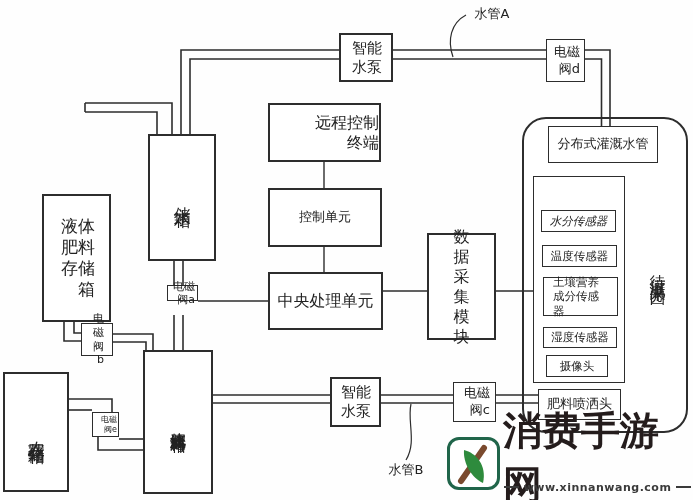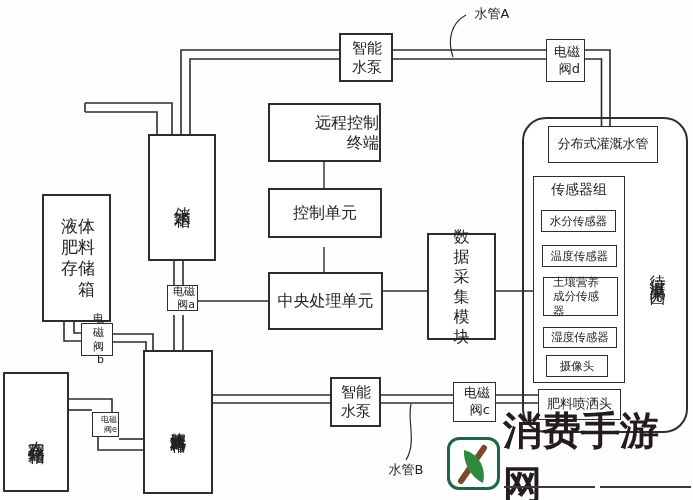--- a/index.html
+++ b/index.html
@@ -42,47 +42,46 @@
   <div class="box" style="left:42px;top:194px;width:69px;height:128px;font-size:17px;padding:6px 14px;">液体肥料存储箱</div>
 
   <div class="box vtext" style="left:148px;top:134px;width:68px;height:127px;font-size:17px;">储水箱</div>
 
   <div class="box vtext" style="left:3px;top:372px;width:66px;height:120px;font-size:17px;letter-spacing:2px;">农药存储箱</div>
 
   <div class="box vtext" style="left:143px;top:350px;width:70px;height:144px;font-size:16px;letter-spacing:1px;">液体肥料稀释箱</div>
 
   <div class="box" style="left:268px;top:103px;width:113px;height:59px;font-size:16px;padding-left:33px;">远程控制终端</div>
 
-  <div class="box" style="left:268px;top:188px;width:114px;height:50px;font-size:16px;">控制单元</div>
+  <div class="box" style="left:268px;top:188px;width:114px;height:59px;font-size:13px;">控制单元</div>
 
   <div class="box" style="left:268px;top:272px;width:115px;height:58px;font-size:16px;">中央处理单元</div>
 
   <div class="box" style="left:427px;top:233px;width:69px;height:107px;font-size:16px;padding:4px 31px;">数据采集模块</div>
 
   <div class="box" style="left:339px;top:33px;width:54px;height:49px;font-size:15px;padding:2px 9px;">智能水泵</div>
 
   <div class="box" style="left:330px;top:377px;width:51px;height:50px;font-size:15px;padding:2px 8px;">智能水泵</div>
 
   <div class="box thin" style="left:546px;top:39px;width:39px;height:43px;font-size:13px;padding:2px 4px;line-height:1.3;">电磁阀d</div>
 
-  <div class="box thin" style="left:167px;top:285px;width:31px;height:26px;font-size:11px;padding:1px 2px;line-height:1.2;">电磁阀a</div>
+  <div class="box thin" style="left:167px;top:285px;width:31px;height:16px;font-size:11px;padding:1px 2px;line-height:1.2;">电磁阀a</div>
 
   <div class="box thin" style="left:81px;top:323px;width:32px;height:33px;font-size:11px;padding:1px 8px;line-height:1.25;">电磁阀b</div>
 
   <div class="box thin" style="left:453px;top:382px;width:43px;height:40px;font-size:13px;padding:2px 5px;line-height:1.3;">电磁阀c</div>
 
   <div class="box thin" style="left:92px;top:412px;width:27px;height:25px;font-size:8px;padding:1px;line-height:1.2;">电磁阀e</div>
 
   <div class="box thin" style="left:548px;top:126px;width:110px;height:37px;font-size:13px;">分布式灌溉水管</div>
 
   <div class="box thin" style="left:533px;top:176px;width:92px;height:207px;align-items:flex-start;justify-content:flex-start;"></div>
 
-  <div class="plain-label" style="left:538px;top:180px;width:82px;height:20px;font-size:14px;">传感器组</div>
 
-  <div class="box thin" style="left:541px;top:210px;width:75px;height:22px;font-size:11.5px;">水分传感器</div>
+  <div class="box thin" style="left:541px;top:210px;width:75px;height:22px;font-size:11.5px;font-style:italic;">水分传感器</div>
 
   <div class="box thin" style="left:542px;top:245px;width:75px;height:22px;font-size:11.5px;">温度传感器</div>
 
   <div class="box thin" style="left:543px;top:277px;width:75px;height:39px;font-size:11.5px;padding:2px 9px;text-align:left;justify-content:flex-start;">土壤营养成分传感器</div>
 
   <div class="box thin" style="left:543px;top:327px;width:74px;height:21px;font-size:11.5px;">湿度传感器</div>
 
   <div class="box thin" style="left:546px;top:355px;width:62px;height:22px;font-size:11.5px;">摄像头</div>
 
   <div class="box thin" style="left:538px;top:389px;width:83px;height:31px;font-size:13px;">肥料喷洒头</div>
@@ -138,16 +137,17 @@
 
   <div class="wm-logo" style="left:447px;top:437px;width:53px;height:53px;">
     <svg width="47" height="47" viewBox="0 0 47 47">
       <line x1="34" y1="8" x2="11" y2="41" stroke="#7a4a2e" stroke-width="6" stroke-linecap="round"></line>
       <path d="M14,10 C26,13 37,25 33,43 C22,38 13,24 14,10 Z" fill="#2e8b3d"></path>
     </svg>
   </div>
   <div class="wm-brand" style="left:503px;top:436px;width:188px;height:44px;font-size:39px;">消费手游网</div>
   <div class="wm-url" style="left:504px;top:479px;width:187px;height:16px;">
     <span class="dash"></span>
+    <span class="txt">www.xinnanwang.com</span>
     <span class="dash"></span>
   </div>
 
 </div>
 
 </body></html>

